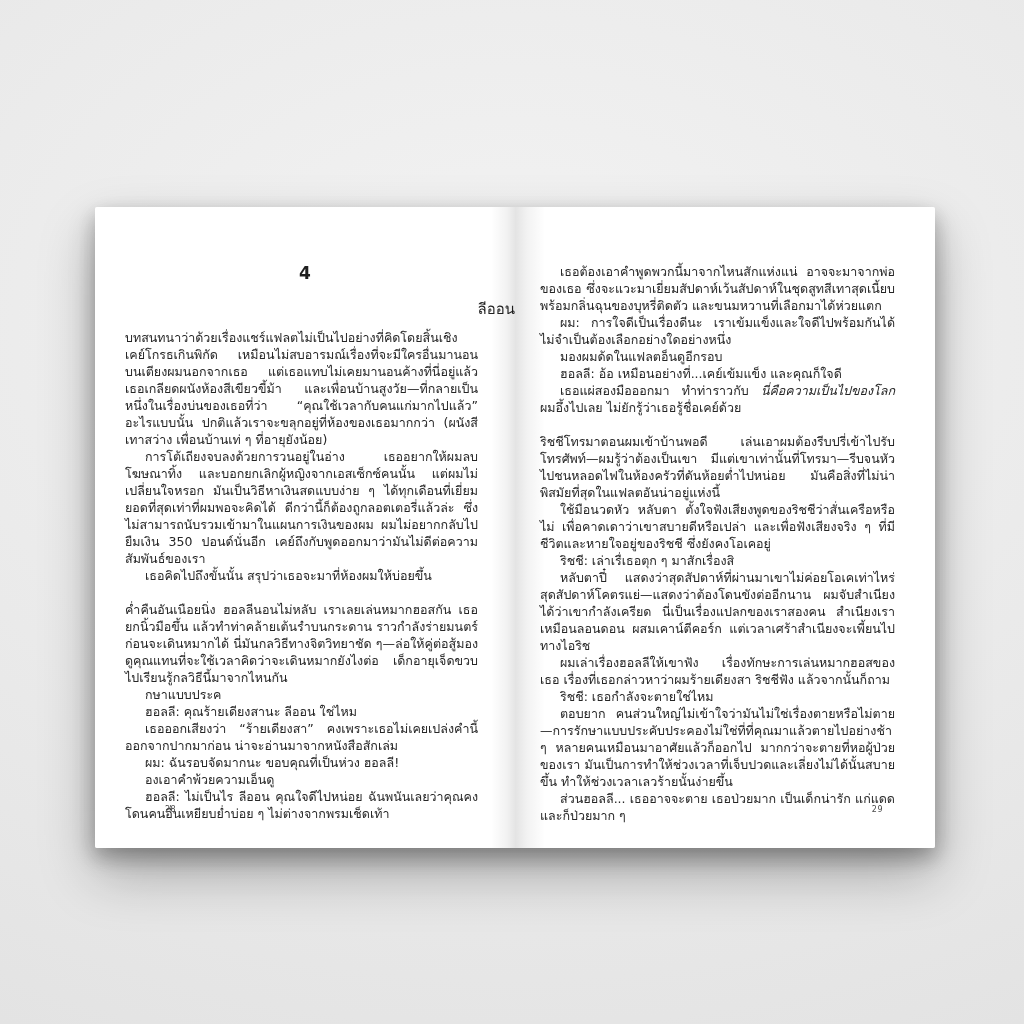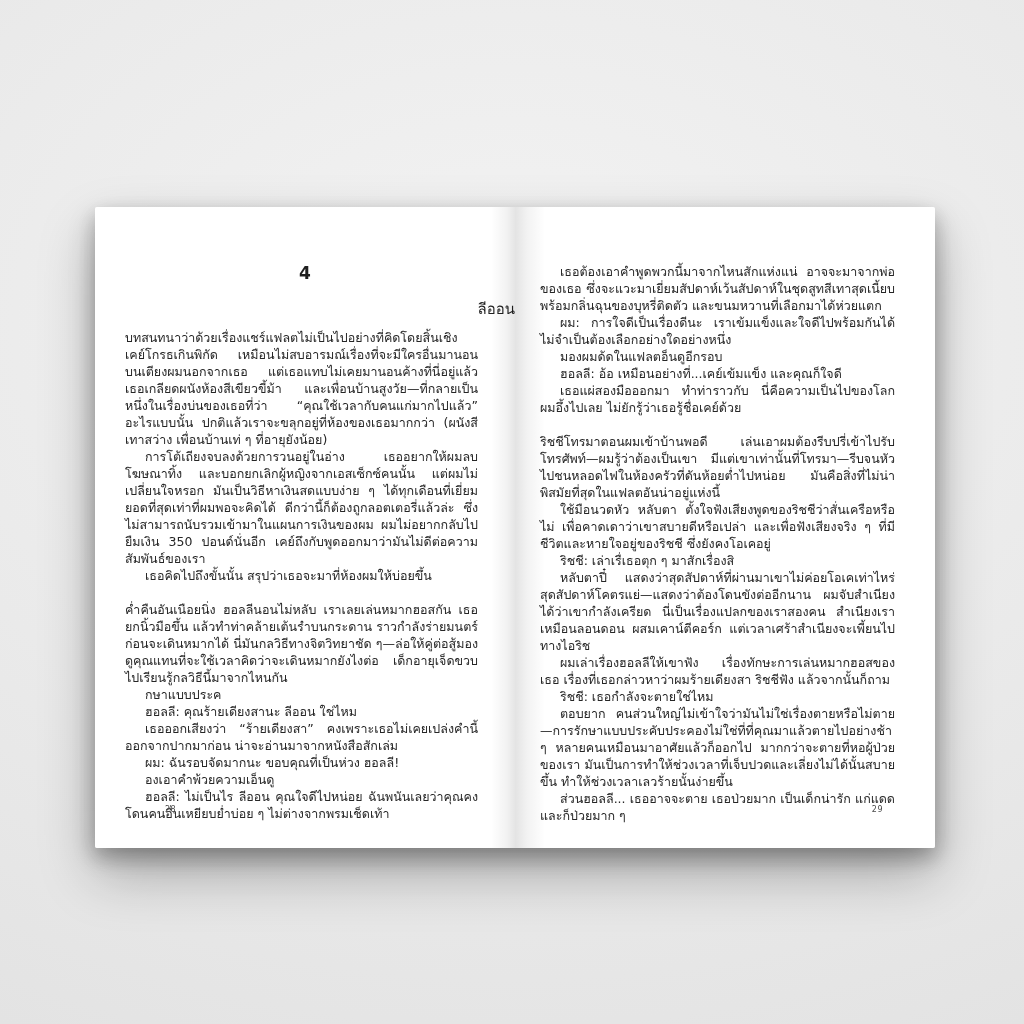--- a/index.html
+++ b/index.html
@@ -78,21 +78,21 @@
   .page-left .page-body {
     margin-top: 10px;
     padding: 0 37px 0 30px;
   }
   .page-right .page-body {
     padding: 56px 40px 0 25px;
   }
   .page-body p { margin: 0; }
   .page-body p.indent { text-indent: 20px; }
   .page-body p.section-break { margin-top: 17px; }
-  .page-body .em { }
+  .page-body .em { font-style: italic; }
   .page-number {
     position: absolute;
     bottom: 34px;
     font-size: 8px;
     color: #4a4a4a;
     letter-spacing: 0.5px;
     text-align: center;
   }
   .pn-left  { left: 70px; }
   .pn-right { right: 52px; }

